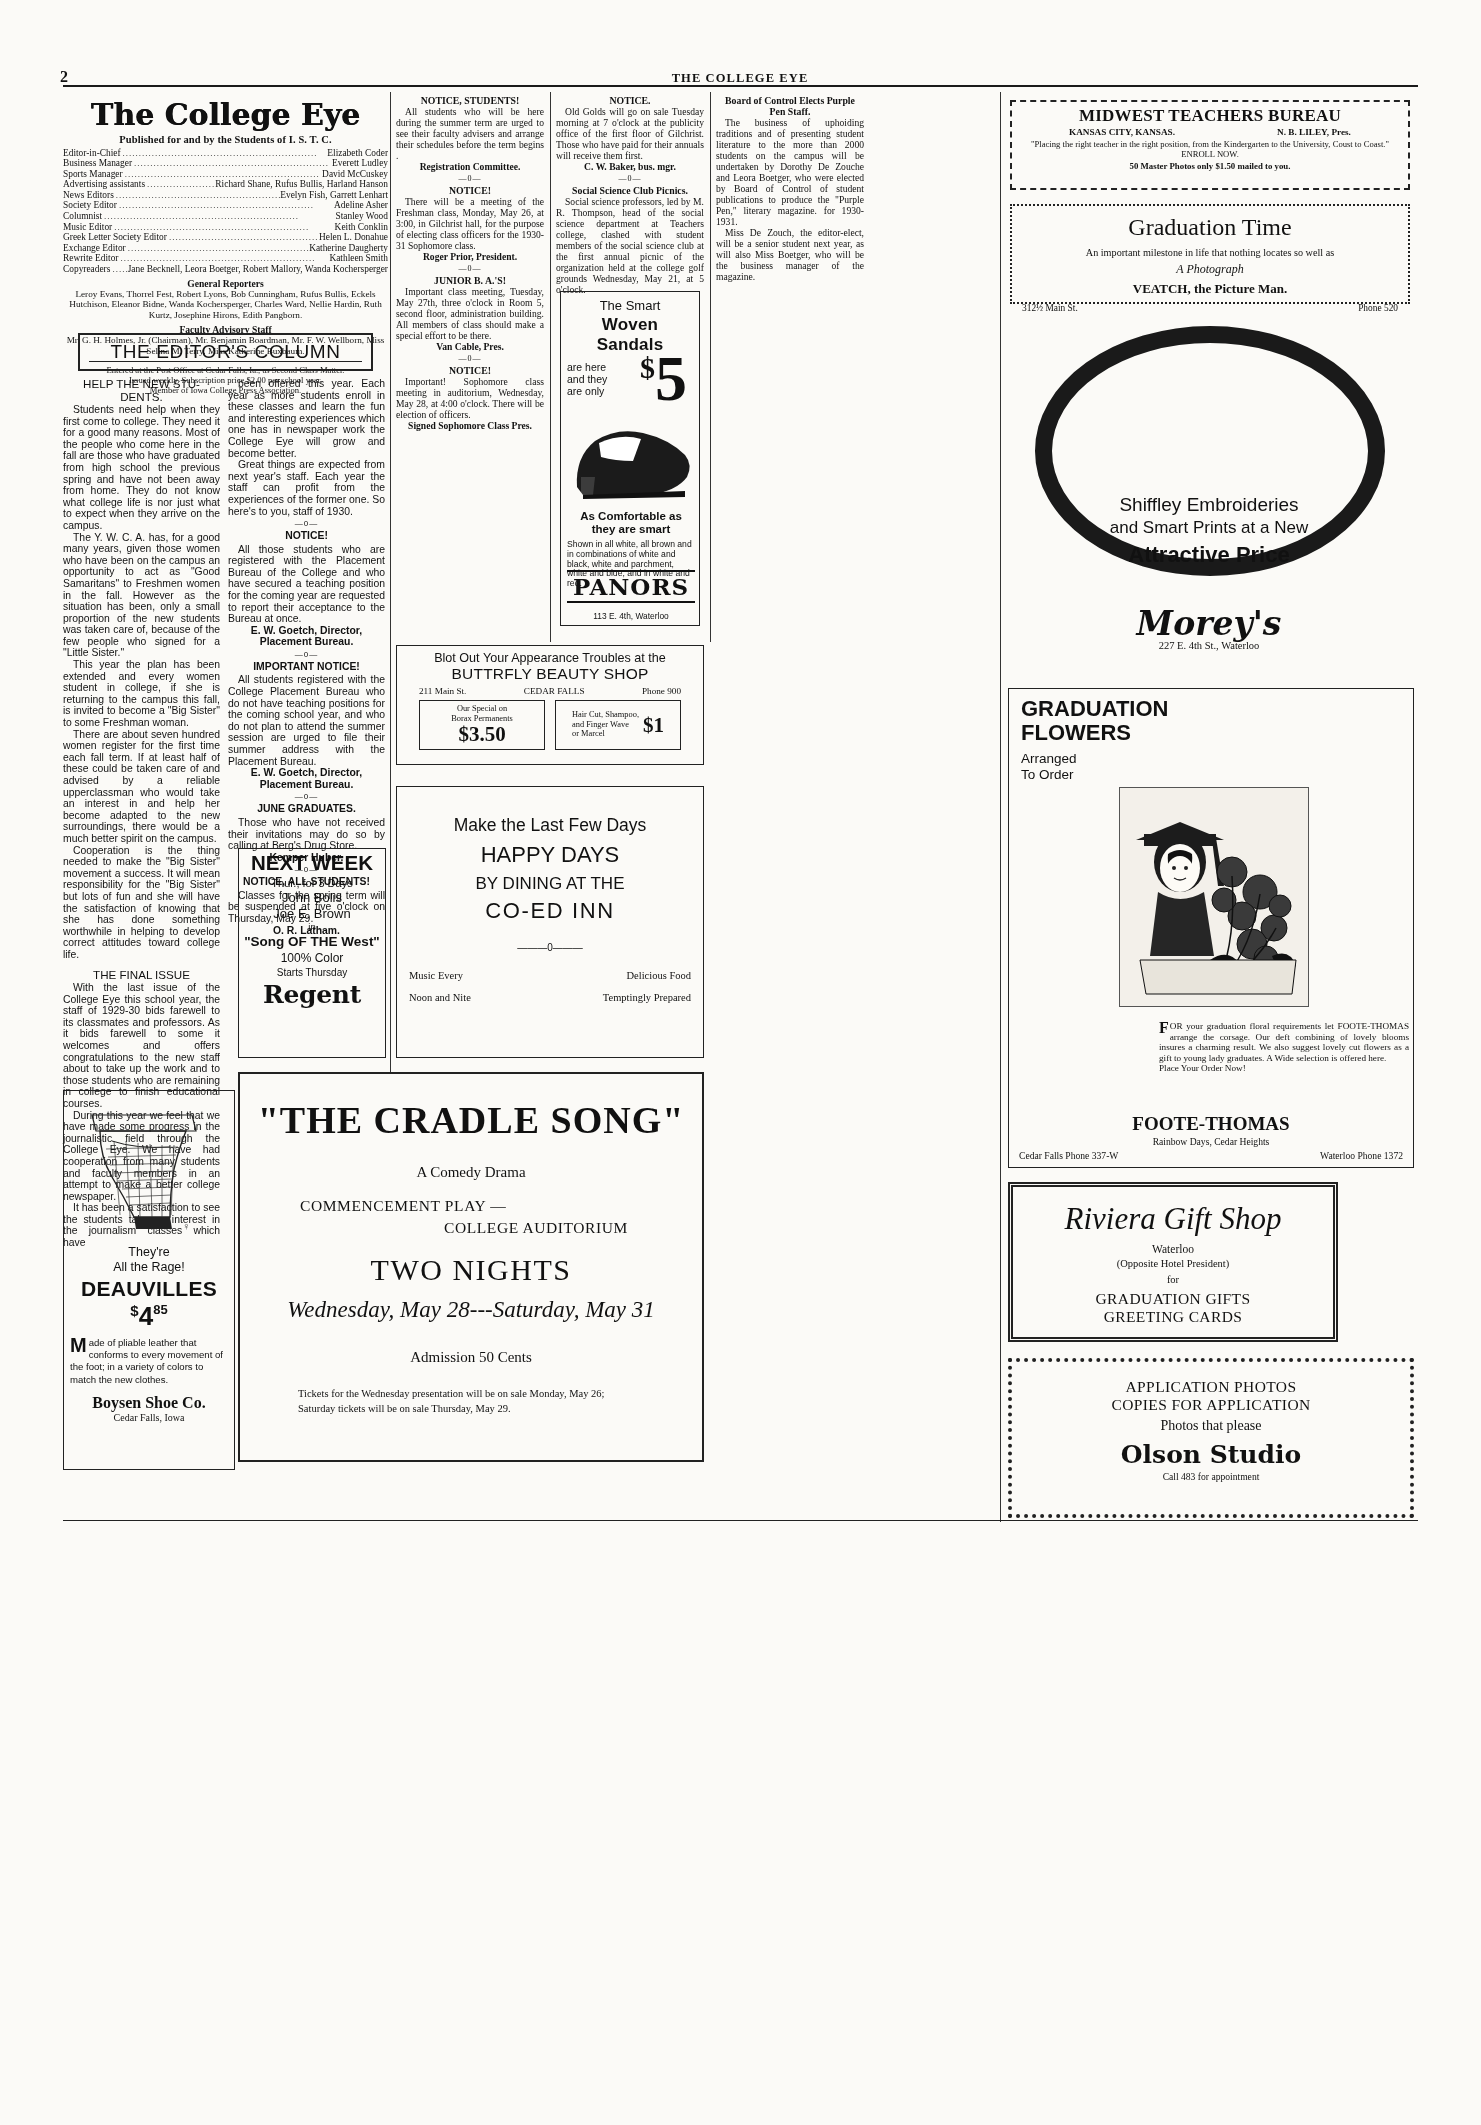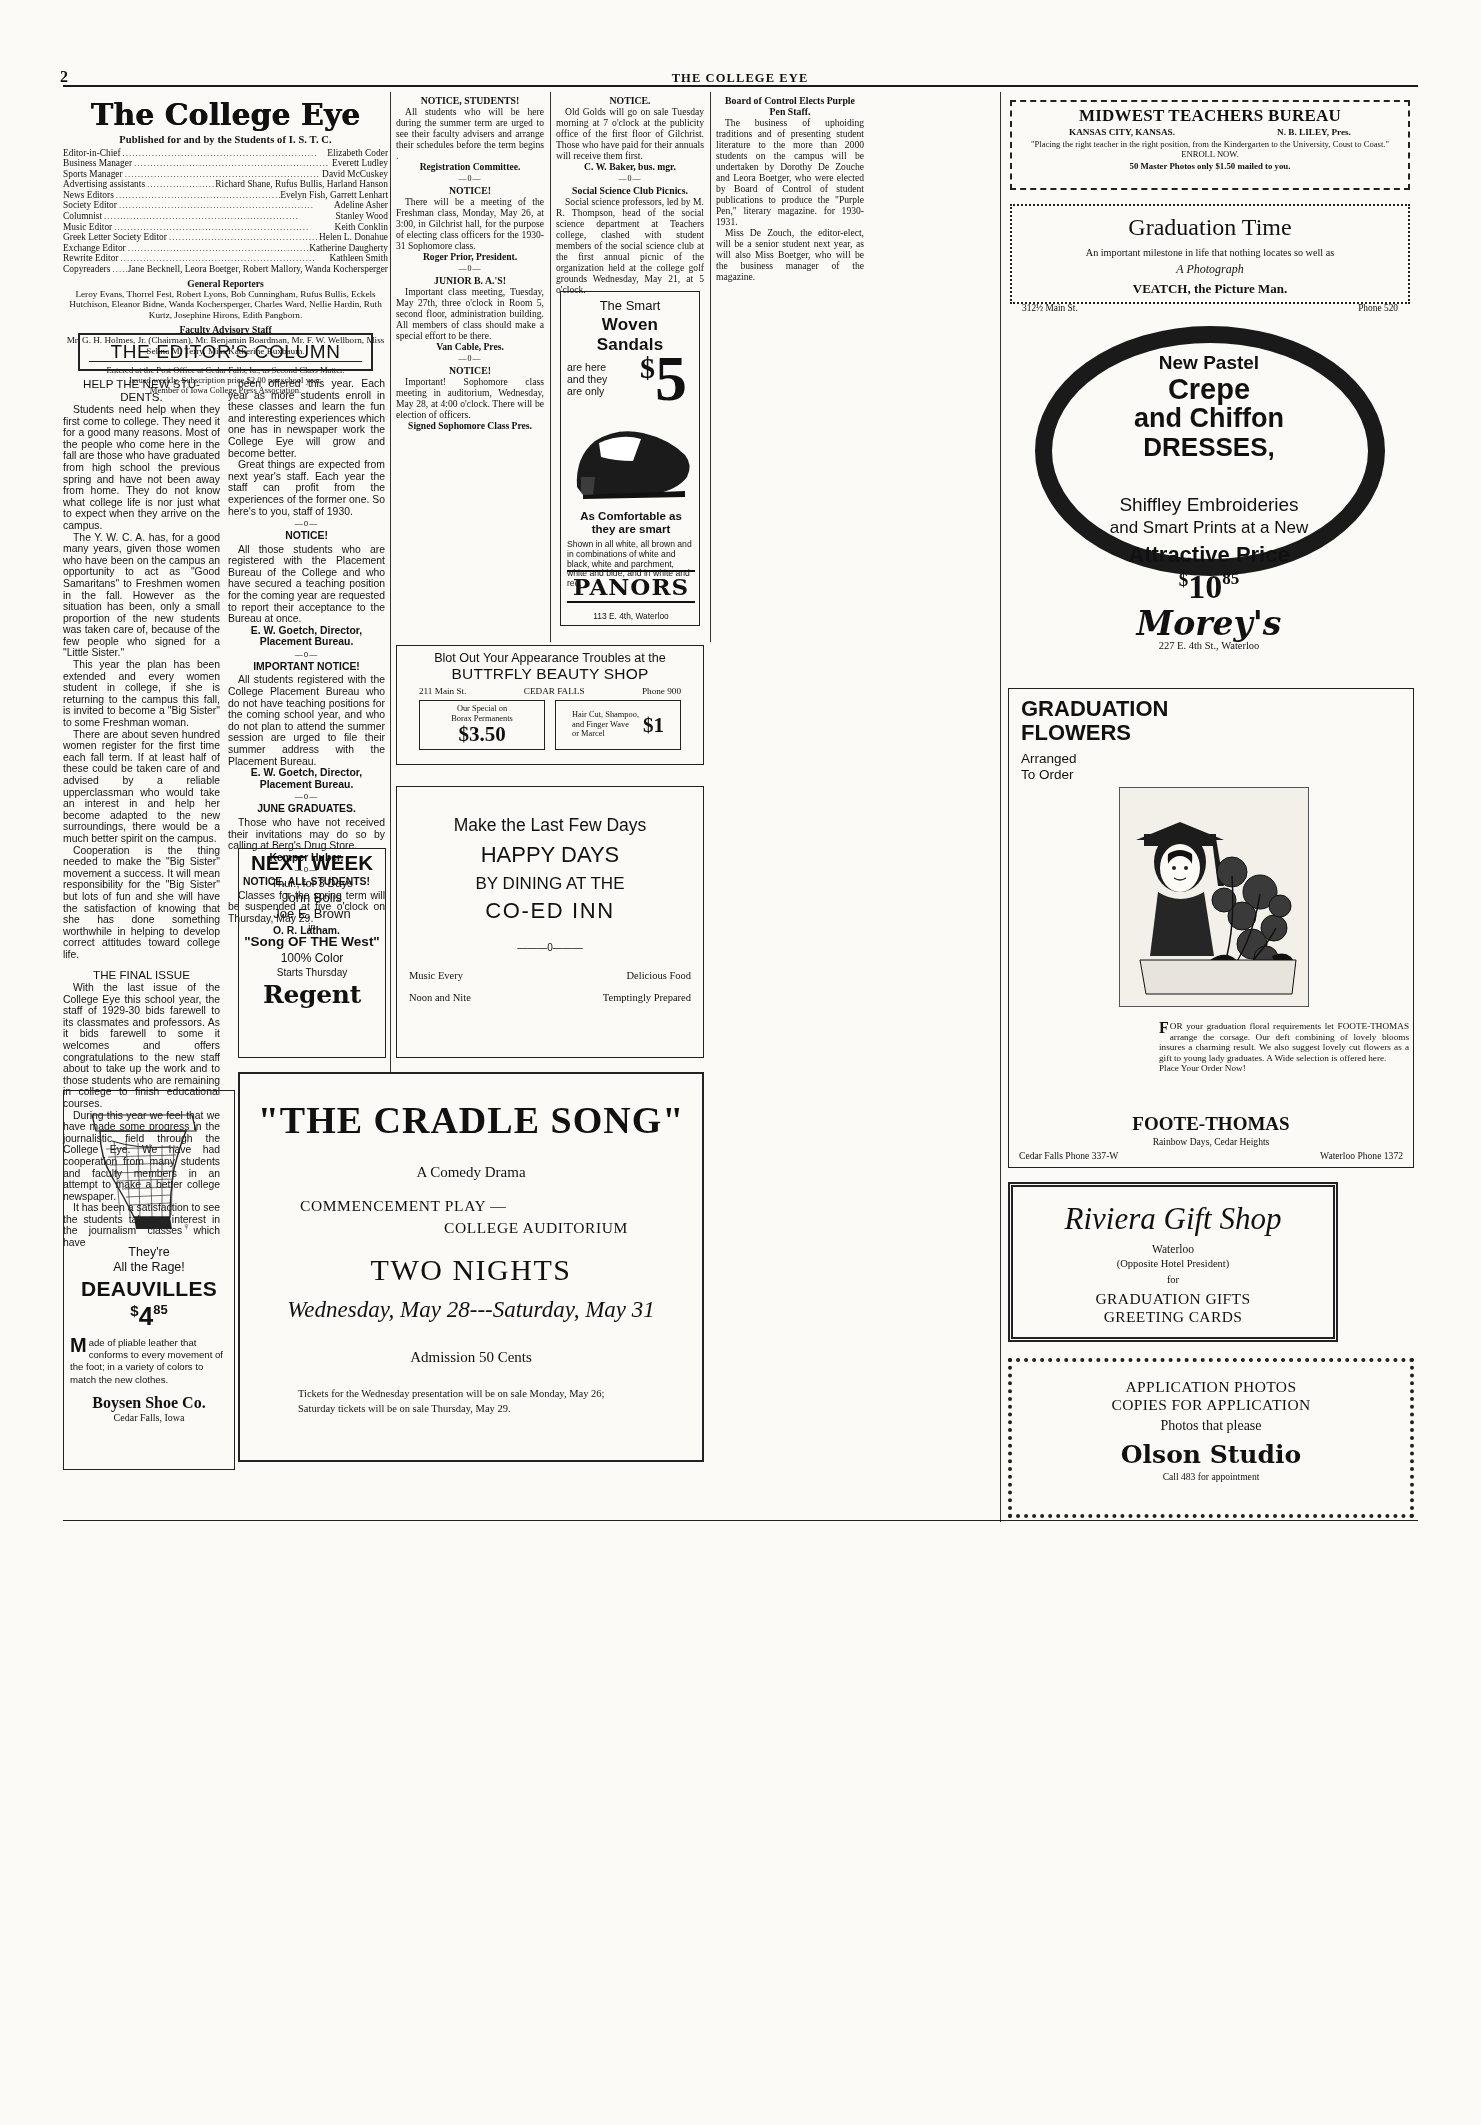--- a/index.html
+++ b/index.html
@@ -565,30 +565,23 @@
     <div class="v3">A Photograph</div>
     <div class="v4">VEATCH, the Picture Man.</div>
     <div class="v5">
       <span>312½ Main St.</span>
       <span>Phone 520</span>
     </div>
   </div>
 
   <div class="morey">
     <div class="oval"></div>
-    <div class="oval-in">
-      <div class="o1">New Pastel</div>
-      <div class="o2">Crepe</div>
-      <div class="o3">and Chiffon</div>
-      <div class="o4">DRESSES,</div>
-    </div>
     <div class="o5">Shiffley  Embroideries</div>
     <div class="o6">and Smart Prints at a New</div>
     <div class="o7">Attractive Price</div>
-    <div class="o8"><span class="s">$</span><span>10</span><span class="c">85</span></div>
     <div class="sig">Morey's</div>
     <div class="addr">227 E. 4th St., Waterloo</div>
   </div>
 
   <div class="flowers">
     <div class="f1" style="white-space:pre-line">GRADUATION
 FLOWERS</div>
     <div class="f2" style="white-space:pre-line">Arranged
 To Order</div>
     <div class="bouquet">

